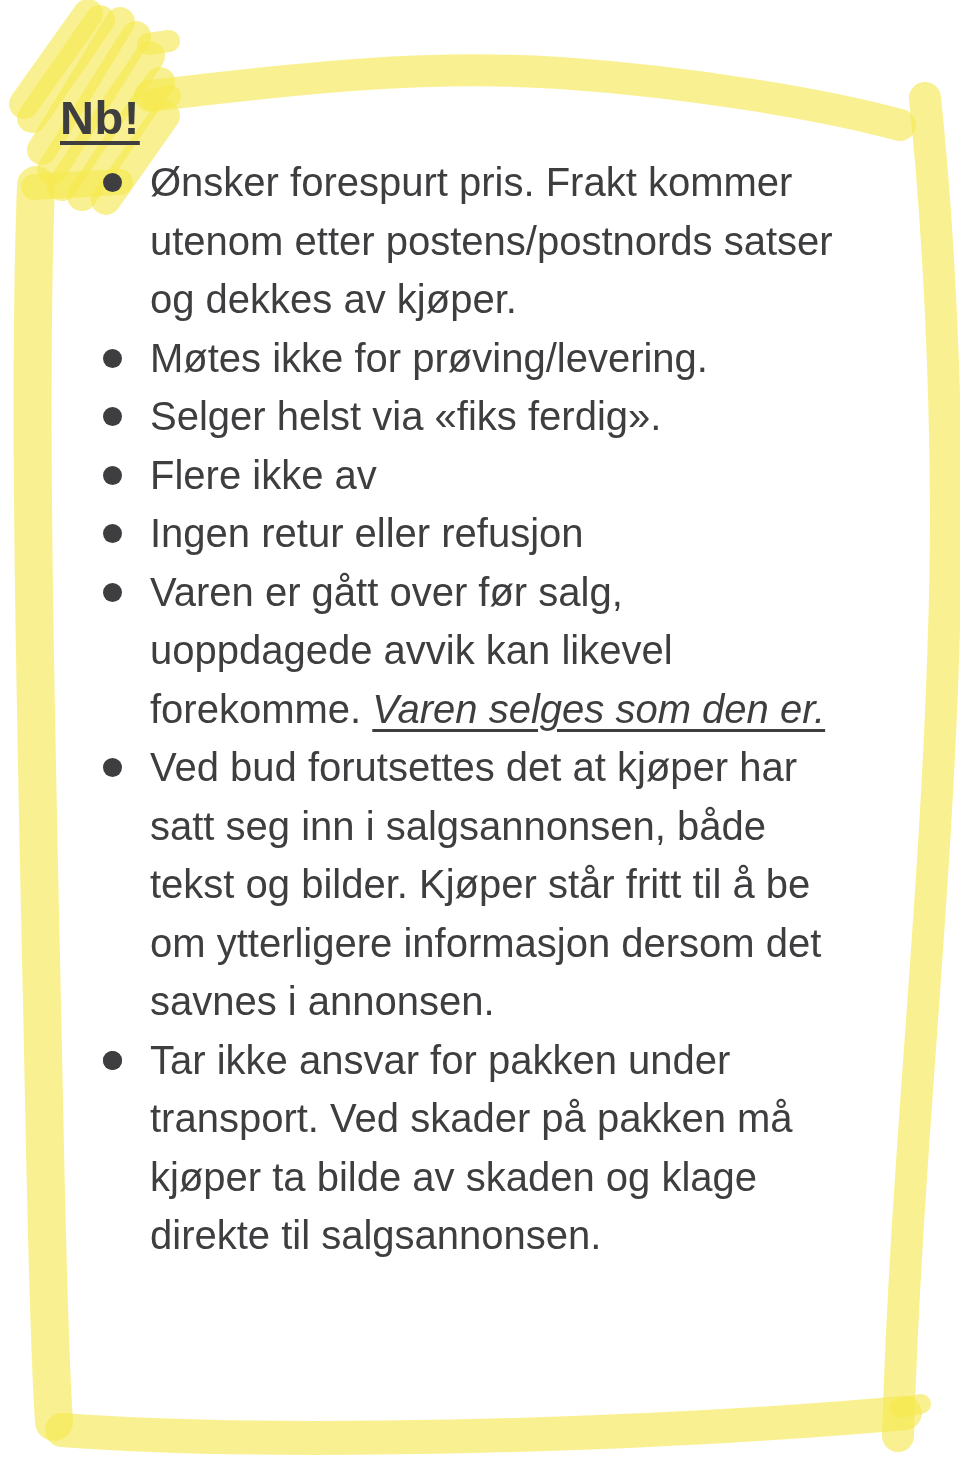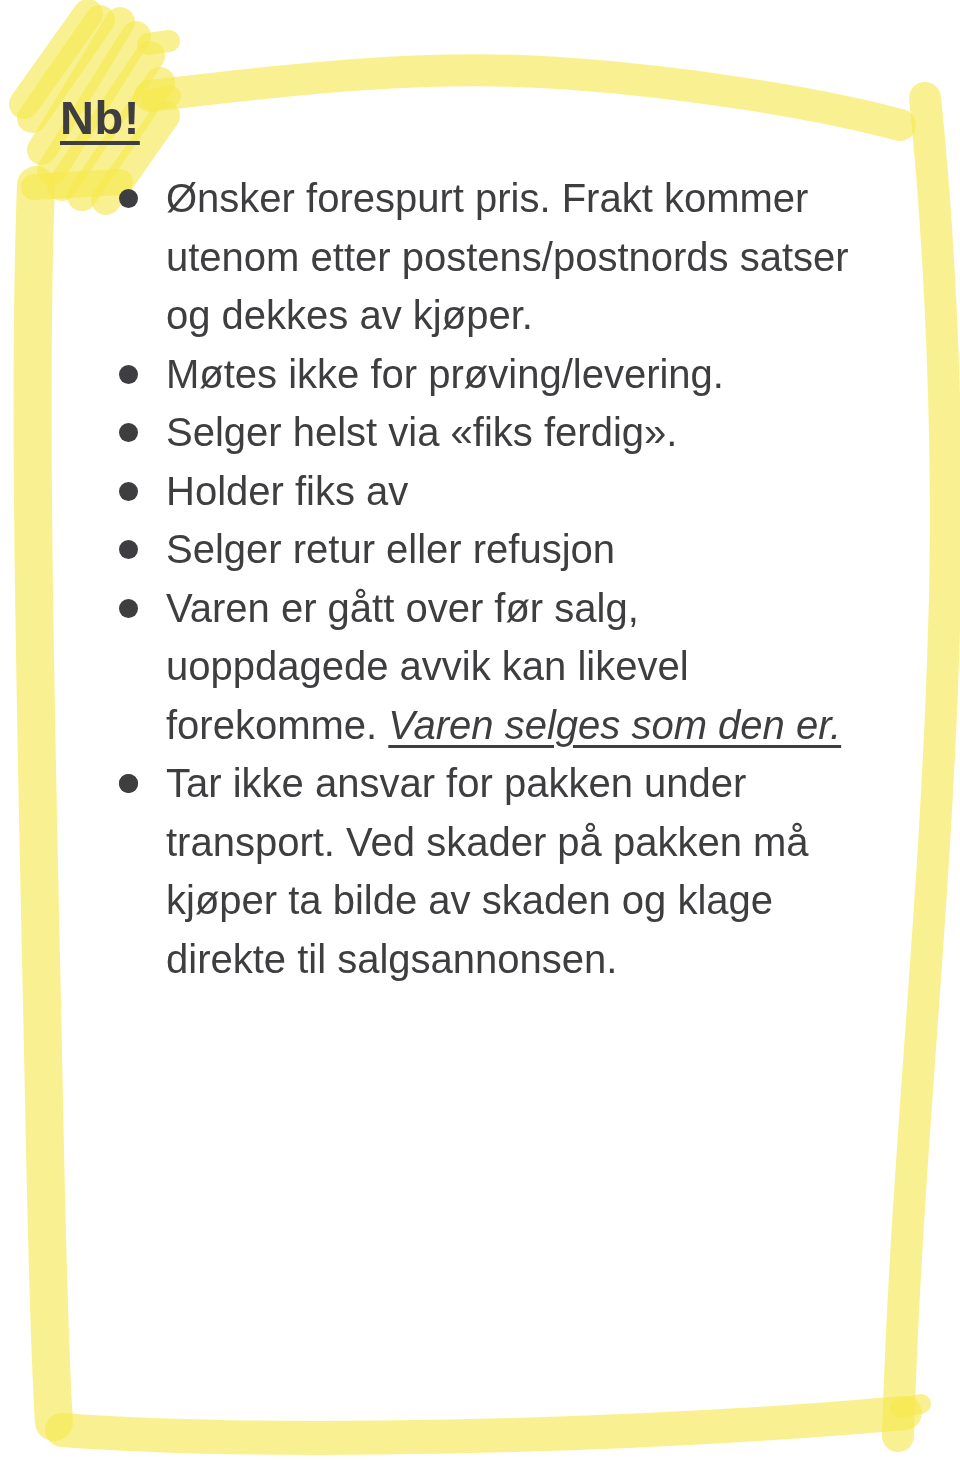--- a/index.html
+++ b/index.html
@@ -44,21 +44,21 @@
     letter-spacing: 0.5px;
     z-index: 3;
   }
 
   
   ul.note-list {
     position: absolute;
     left: 150px;
     top: 153px;
     width: 695px;
-    margin: 16px;
+    margin: 0;
     padding: 0;
     list-style: none;
     font-size: 40px;
     line-height: 58.5px;
     color: var(--text, #3e3e40);
     z-index: 2;
   }
   ul.note-list li { position: relative; }
   span.bullet {
     position: absolute;
@@ -105,20 +105,21 @@
 
     <path stroke-width="38" d="M 36 185 C 27 420, 38 800, 44 1100 C 47 1250, 50 1362, 54 1422"></path>
   </svg>
 
   <h1 class="note-title">Nb!</h1>
 
   <ul class="note-list">
       <li><span class="bullet"></span><span><span>Ønsker forespurt pris. Frakt kommer utenom etter postens/postnords satser og dekkes av kjøper.</span></span></li>
       <li><span class="bullet"></span><span><span>Møtes ikke for prøving/levering.</span></span></li>
       <li><span class="bullet"></span><span><span>Selger helst via «fiks ferdig».</span></span></li>
-      <li><span class="bullet"></span><span><span>Holder fiks av</span></span></li>
-      <li><span class="bullet"></span><span><span>Selger retur eller refusjon</span></span></li>
+      <li><span class="bullet"></span><span><span>Flere ikke av</span></span></li>
+      <li><span class="bullet"></span><span><span>Ingen retur eller refusjon</span></span></li>
       <li><span class="bullet"></span><span><span>Varen er gått over før salg, uoppdagede avvik kan likevel forekomme. </span><span class="em">Varen selges som den er.</span></span></li>
+      <li><span class="bullet"></span><span><span>Ved bud forutsettes det at kjøper har satt seg inn i salgsannonsen, både tekst og bilder. Kjøper står fritt til å be om ytterligere informasjon dersom det savnes i annonsen.</span></span></li>
       <li><span class="bullet"></span></li>
       <li><span class="bullet"></span><span><span>Tar ikke ansvar for pakken under transport. Ved skader på pakken må kjøper ta bilde av skaden og klage direkte til salgsannonsen.</span></span></li>
     </ul>
 
 </div>
 
 </body></html>

